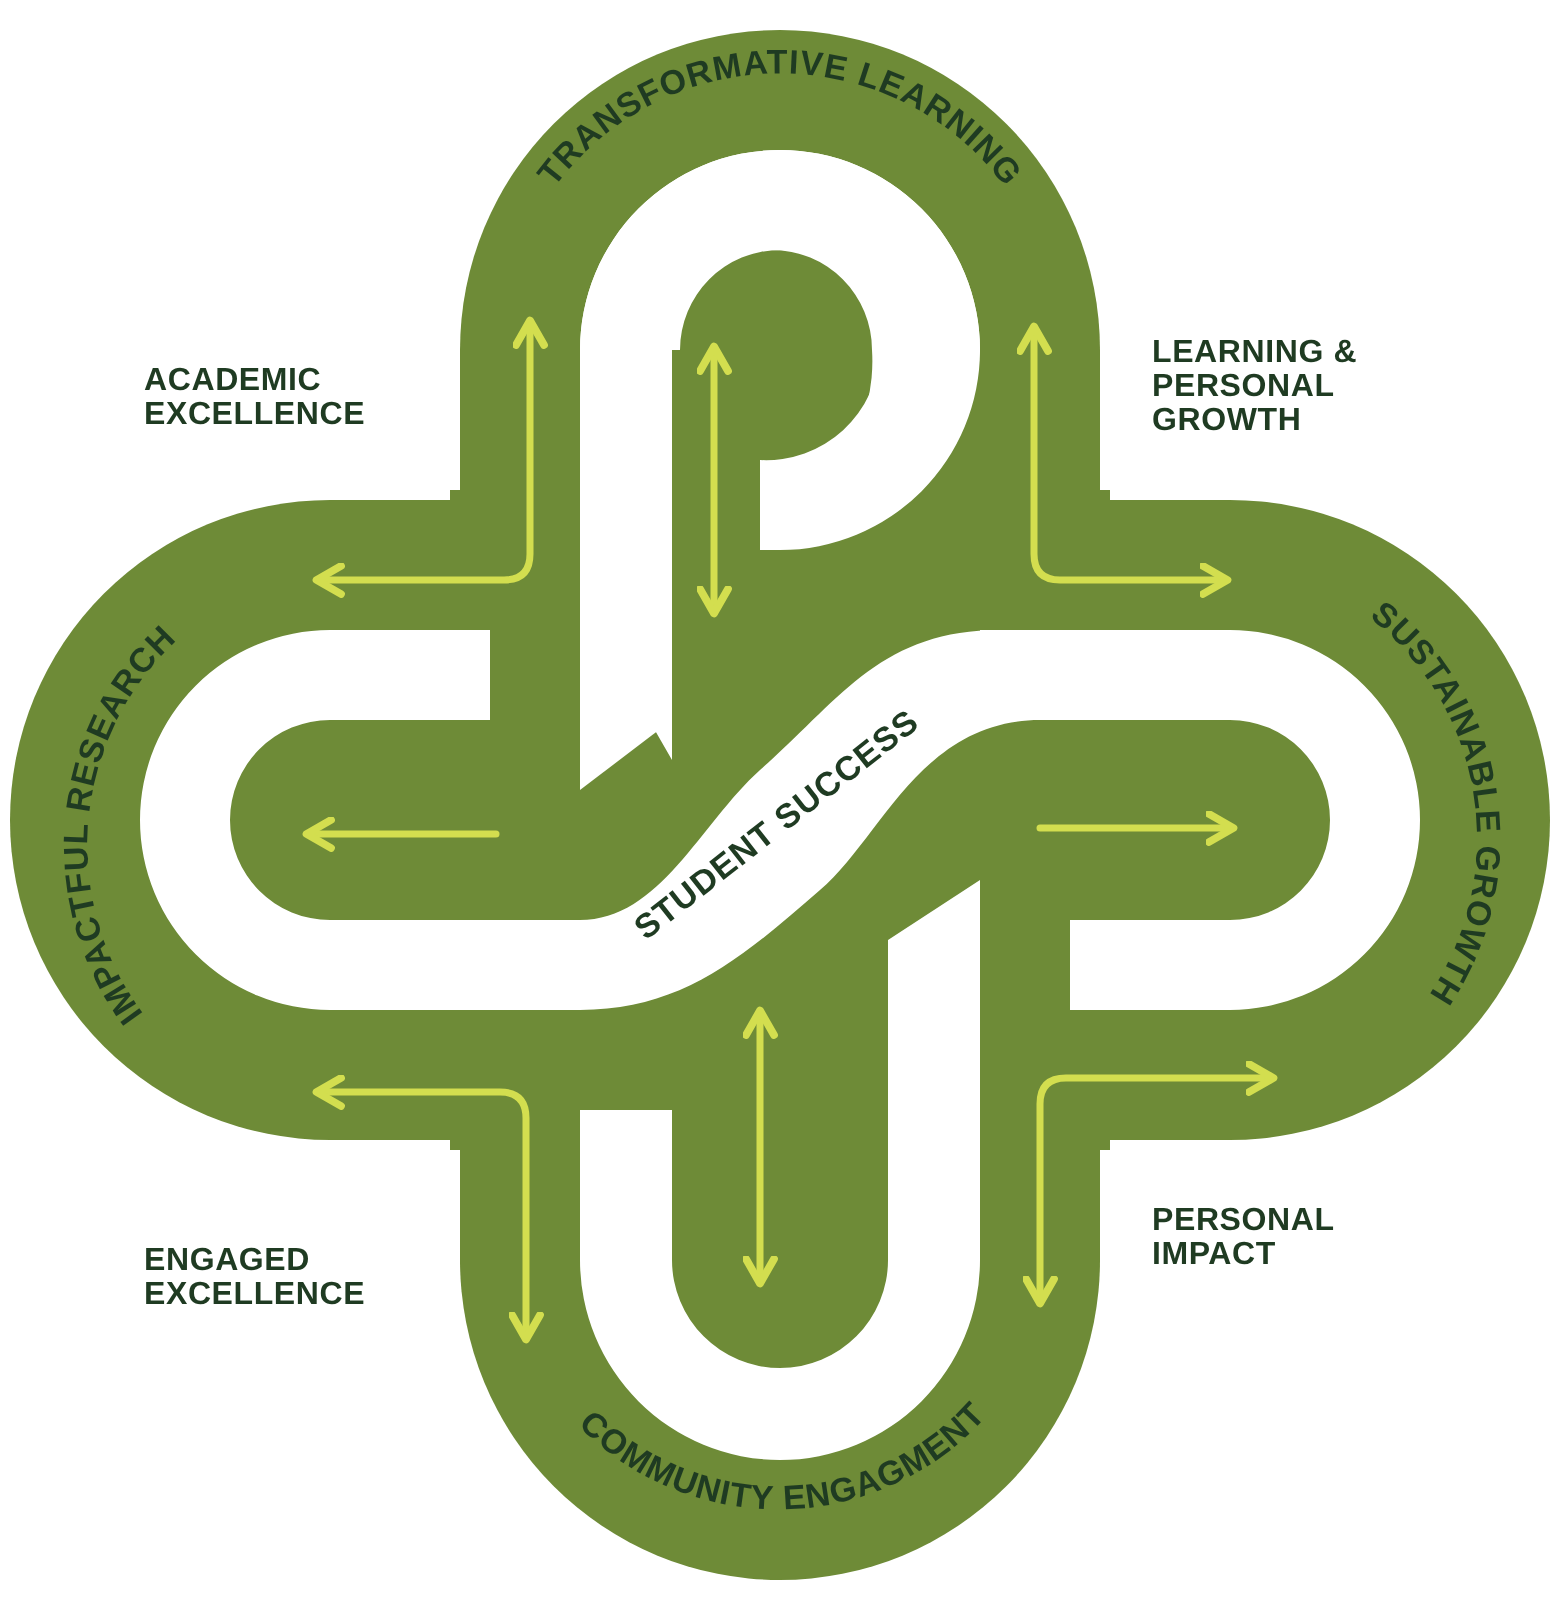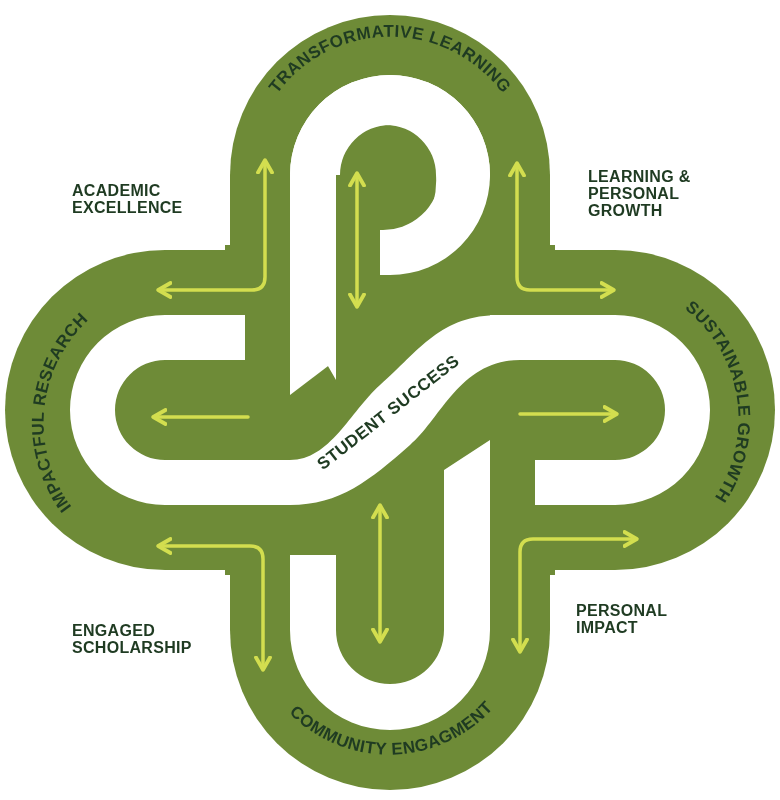--- a/index.html
+++ b/index.html
@@ -98,19 +98,19 @@
   </text>
   <text class="arc-text">
     <textPath href="#arc-left" startOffset="50%" text-anchor="middle">IMPACTFUL RESEARCH</textPath>
   </text>
 
   <text class="arc-text" x="388" y="418" text-anchor="middle" transform="rotate(-38 388 412)">STUDENT SUCCESS</text>
 </svg>
 
 <div class="side-label" style="left:72px; top:182px;">ACADEMIC
 EXCELLENCE</div>
-<div class="side-label" style="left:588px; top:168px;">LEARNING &amp;
+<div class="side-label" style="left:576px; top:168px;">LEARNING &amp;
 PERSONAL
 GROWTH</div>
 <div class="side-label" style="left:72px; top:622px;">ENGAGED
-SCHOLARSHIP</div>
+EXCELLENCE</div>
 <div class="side-label" style="left:576px; top:602px;">PERSONAL
 IMPACT</div>
 
 </body></html>

